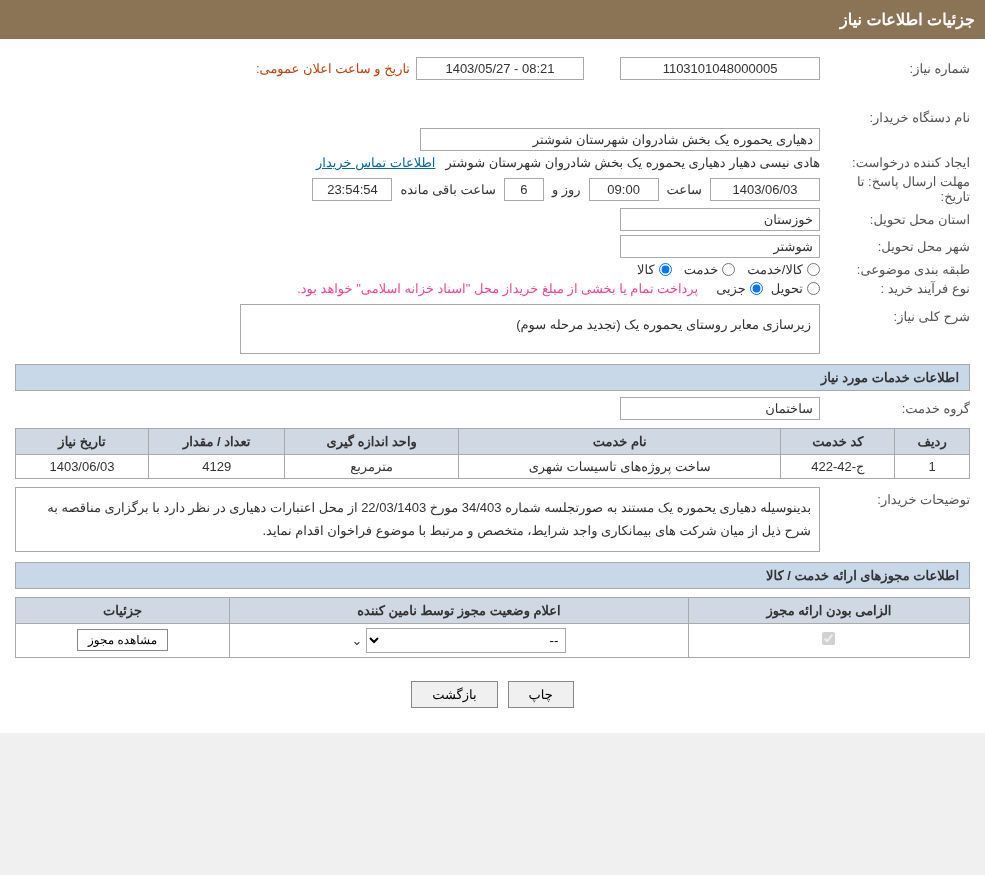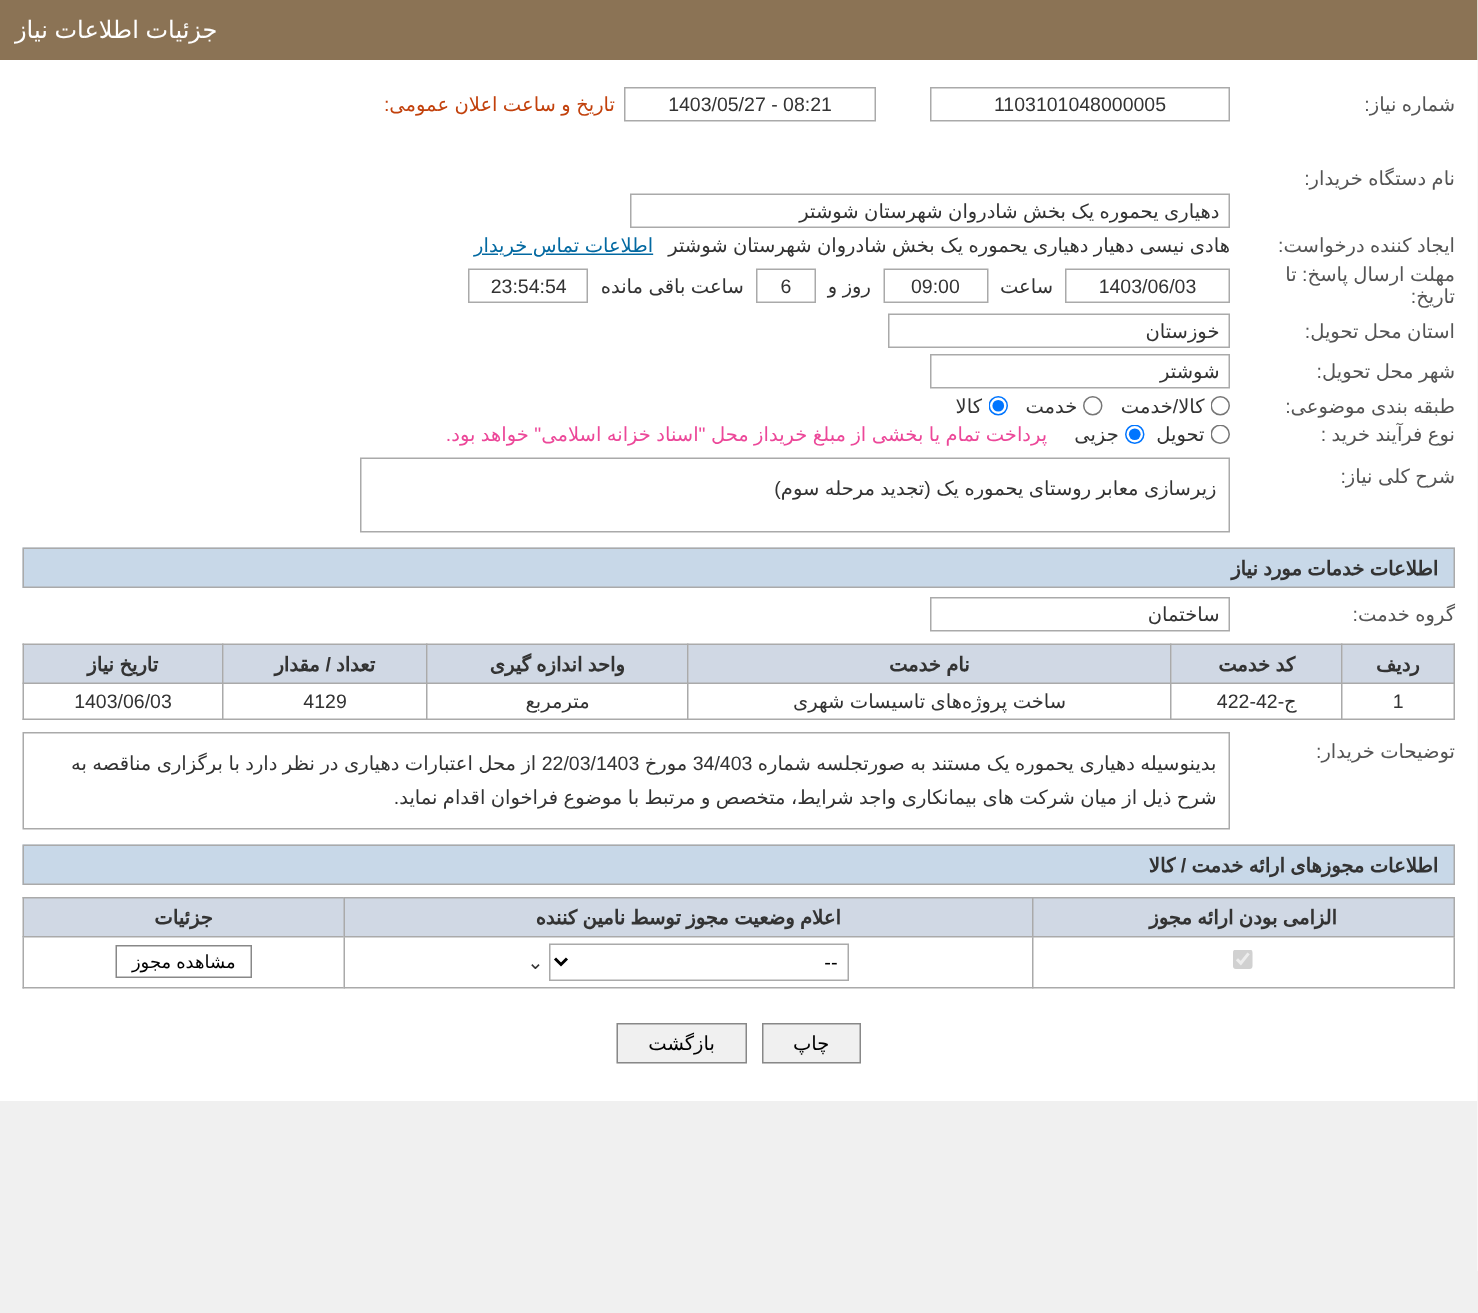--- a/index.html
+++ b/index.html
@@ -11,24 +11,24 @@
       color: #333;
     }
     .page-wrapper {
       width: 985px;
       margin: 0 auto;
       background: #fff;
     }
     .header-bar {
       background: #8B7355;
       color: #fff;
-      text-align: left;
+      text-align: right;
       padding: 10px;
       font-size: 16px;
-      font-weight: normal;
+      font-weight: bold;
     }
     .main-content {
       padding: 10px 15px;
     }
     .input-box {
       border: 1px solid #aaa;
       padding: 3px 6px;
       background: #fff;
       display: inline-block;
     }
@@ -227,21 +227,21 @@
           <div class="input-box" style="width:40px; text-align:center;">6</div>
           <span style="margin:0 4px;">ساعت باقی مانده</span>
           <div class="input-box" style="width:80px; text-align:center; direction:ltr;">23:54:54</div>
         </div>
       </div>
     </div>
 
     <div class="info-row">
       <div class="info-label">استان محل تحویل:</div>
       <div class="info-value">
-        <div class="input-box" style="width:228px;">خوزستان</div>
+        <div class="input-box" style="width:200px;">خوزستان</div>
       </div>
     </div>
 
     <div class="info-row">
       <div class="info-label">شهر محل تحویل:</div>
       <div class="info-value">
         <div class="input-box" style="width:200px;">شوشتر</div>
       </div>
     </div>
 

